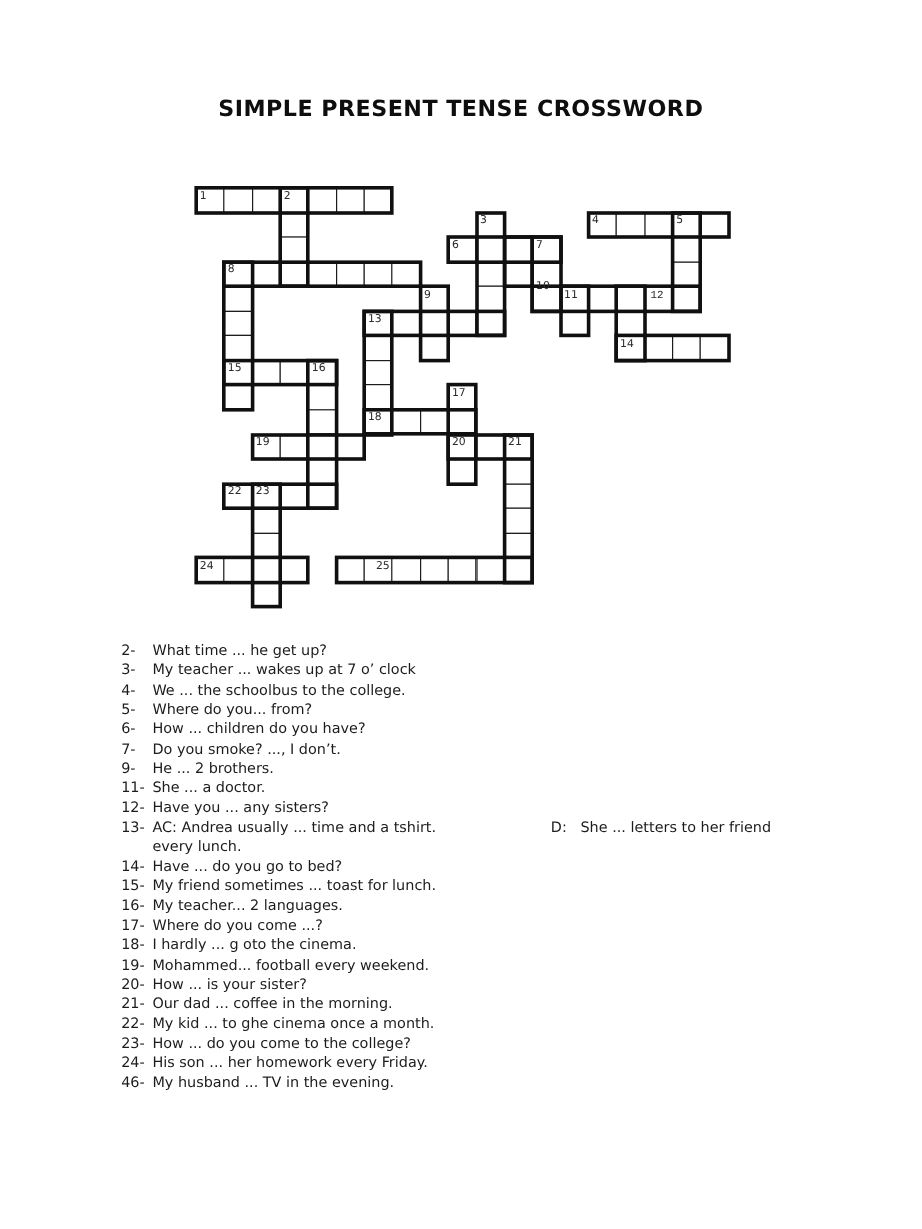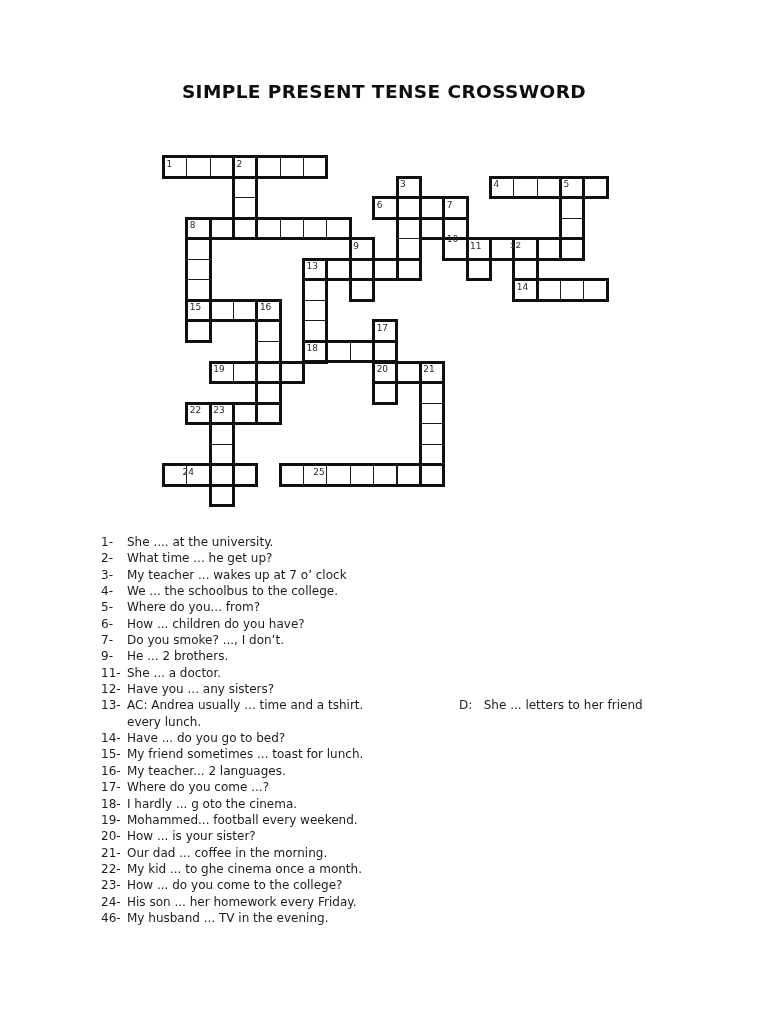--- a/index.html
+++ b/index.html
@@ -156,37 +156,36 @@
       <span class="cnum" style="left: 236.55px; top: 159.5px;">2</span>
       <span class="cnum" style="left: 400px; top: 180.05px;">3</span>
       <span class="cnum" style="left: 493.4px; top: 180.05px;">4</span>
       <span class="cnum" style="left: 563.45px; top: 180.05px;">5</span>
       <span class="cnum" style="left: 376.65px; top: 200.6px;">6</span>
       <span class="cnum" style="left: 446.7px; top: 200.6px;">7</span>
       <span class="cnum" style="left: 189.85px; top: 221.15px;">8</span>
       <span class="cnum" style="left: 353.3px; top: 241.7px;">9</span>
       <span class="cnum" style="left: 446.7px; top: 235px;">10</span>
       <span class="cnum" style="left: 470.05px; top: 241.7px;">11</span>
-      <span class="cnum" style="left: 510px; top: 241.7px; font-family: Liberation Mono, monospace;">12</span>
+      <span class="cnum" style="left: 542px; top: 241.7px; font-family: Liberation Mono, monospace;">12</span>
       <span class="cnum" style="left: 306.6px; top: 262.25px;">13</span>
       <span class="cnum" style="left: 516.75px; top: 282.8px;">14</span>
       <span class="cnum" style="left: 189.85px; top: 303.35px;">15</span>
       <span class="cnum" style="left: 259.9px; top: 303.35px;">16</span>
       <span class="cnum" style="left: 376.65px; top: 323.9px;">17</span>
       <span class="cnum" style="left: 306.6px; top: 344.45px;">18</span>
       <span class="cnum" style="left: 213.2px; top: 365px;">19</span>
       <span class="cnum" style="left: 376.65px; top: 365px;">20</span>
       <span class="cnum" style="left: 423.35px; top: 365px;">21</span>
       <span class="cnum" style="left: 189.85px; top: 406.1px;">22</span>
       <span class="cnum" style="left: 213.2px; top: 406.1px;">23</span>
-      <span class="cnum" style="left: 166.5px; top: 467.75px; padding-left: 16px;">24</span>
+      <span class="cnum" style="left: 166.5px; top: 467.75px;">24</span>
       <span class="cnum" style="left: 283.25px; top: 467.75px; margin-left: 30px;">25</span>
     </div>
   <div id="clues">
-      <div class="clue-line"><span class="clue-num">1-</span><span class="clue-text">She .... at the university.</span></div>
       <div class="clue-line"><span class="clue-num">2-</span><span class="clue-text">What time ... he get up?</span></div>
       <div class="clue-line"><span class="clue-num">3-</span><span class="clue-text">My teacher ... wakes up at 7 o’ clock</span></div>
       <div class="clue-line"><span class="clue-num">4-</span><span class="clue-text">We ... the schoolbus to the college.</span></div>
       <div class="clue-line"><span class="clue-num">5-</span><span class="clue-text">Where do you... from?</span></div>
       <div class="clue-line"><span class="clue-num">6-</span><span class="clue-text">How ... children do you have?</span></div>
       <div class="clue-line"><span class="clue-num">7-</span><span class="clue-text">Do you smoke? ..., I don’t.</span></div>
       <div class="clue-line"><span class="clue-num">9-</span><span class="clue-text">He ... 2 brothers.</span></div>
       <div class="clue-line"><span class="clue-num">11-</span><span class="clue-text">She ... a doctor.</span></div>
       <div class="clue-line"><span class="clue-num">12-</span><span class="clue-text">Have you ... any sisters?</span></div>
       <div class="clue-line"><span class="clue-num">13-</span><span class="clue-text">AC: Andrea usually ... time and a tshirt.</span><span class="clue-d">D:   She ... letters to her friend</span></div>

